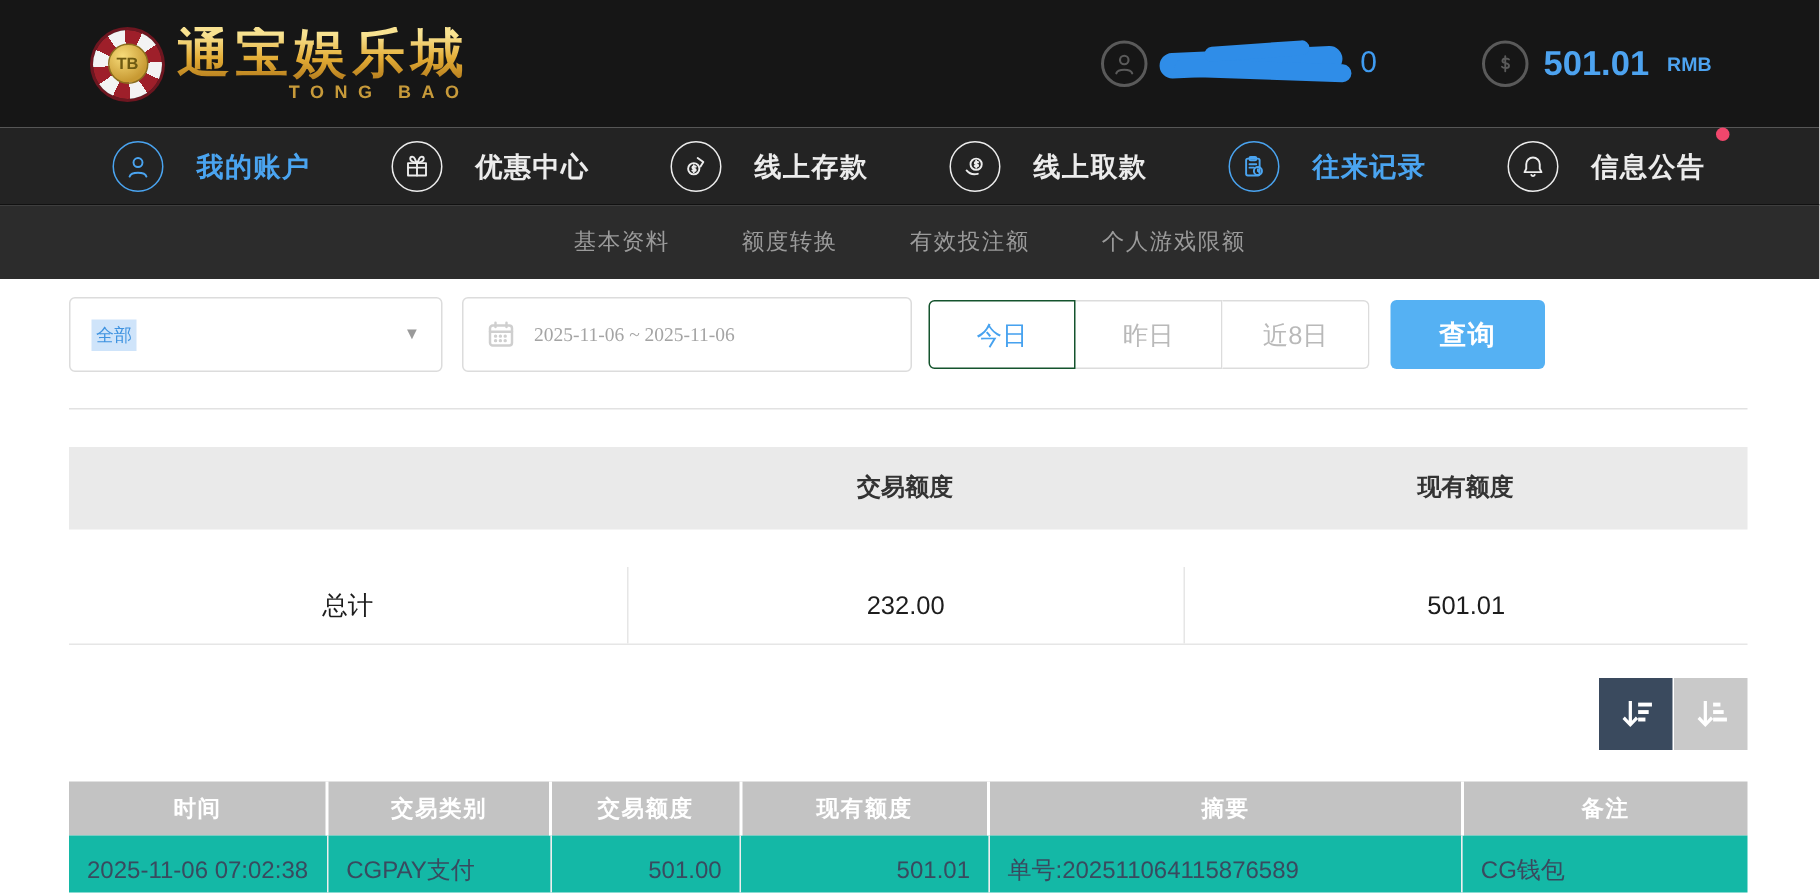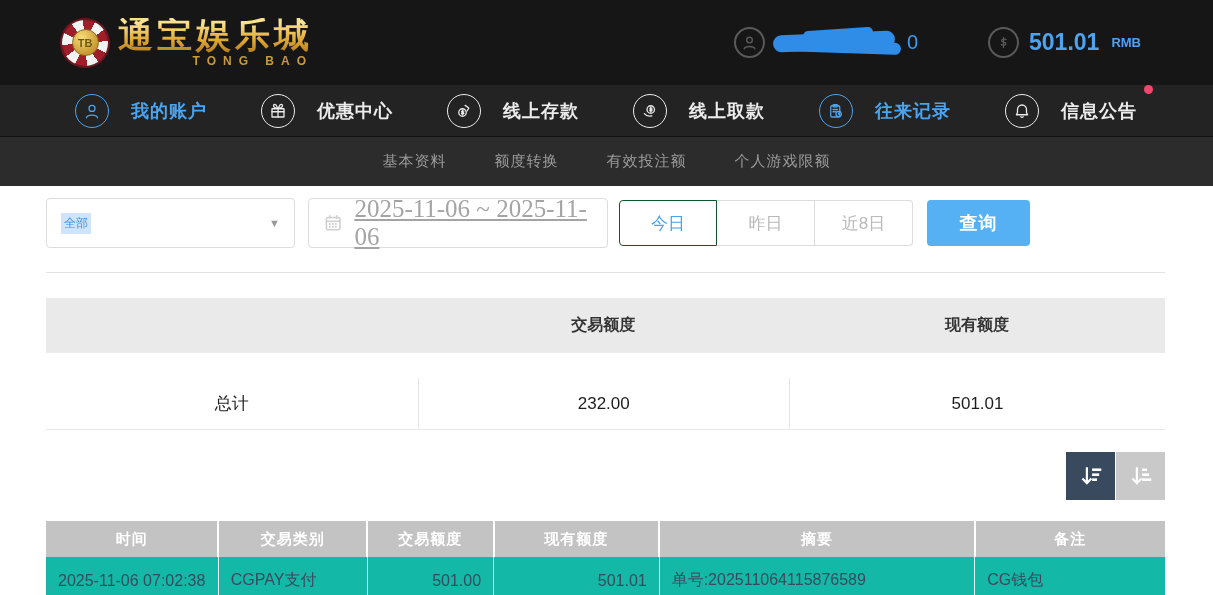--- a/index.html
+++ b/index.html
@@ -56,21 +56,21 @@
   
   .content { padding:12px 48px 0 46px; }
 
   .filter-row { display:flex; align-items:center; }
   .dropdown { width:249px; height:50px; border:1px solid #dcdcdc; border-radius:4px;
     display:flex; align-items:center; padding:0 14px; justify-content:space-between; background:#fff; }
   .dropdown-value { font-size:12px; color:#3f93e0; background:#cfe4fa; padding:2px 3px; }
   .dropdown-caret { color:#9a9a9a; font-size:11px; }
   .date-input { width:300px; height:50px; border:1px solid #dcdcdc; border-radius:4px; margin-left:13px;
     display:flex; align-items:center; padding:0 14px; gap:11px; background:#fff; }
-  .date-text { color:#a4a4a4; font-size:25px; font-family:"Liberation Serif","DejaVu Serif",serif;text-decoration:underline; }
+  .date-text { color:#a4a4a4; font-size:13px; font-family:"Liberation Serif","DejaVu Serif",serif; }
   .btn-group { display:flex; margin-left:11px; height:46px; }
   .quick-btn { width:98px; height:46px; background:#fff; border:1px solid #dcdcdc; border-left:none;
     font-size:17px; color:#b9b9b9; display:flex; align-items:center; justify-content:center; cursor:pointer; }
   .quick-btn:first-child { border-left:1px solid #dcdcdc; border-radius:4px 0 0 4px; }
   .quick-btn:last-child { border-radius:0 4px 4px 0; }
   .quick-btn.active { border:1px solid #14532d; color:#47a2ef; position:relative; z-index:1; }
   .search-btn { width:103px; height:46px; margin-left:14px; background:#55b1f3; color:#fff; border:none;
     border-radius:4px; font-size:18px; font-weight:bold; cursor:pointer; letter-spacing:1px; }
 
   .divider { border-bottom:1px solid #e2e2e2; margin-top:24px; }

